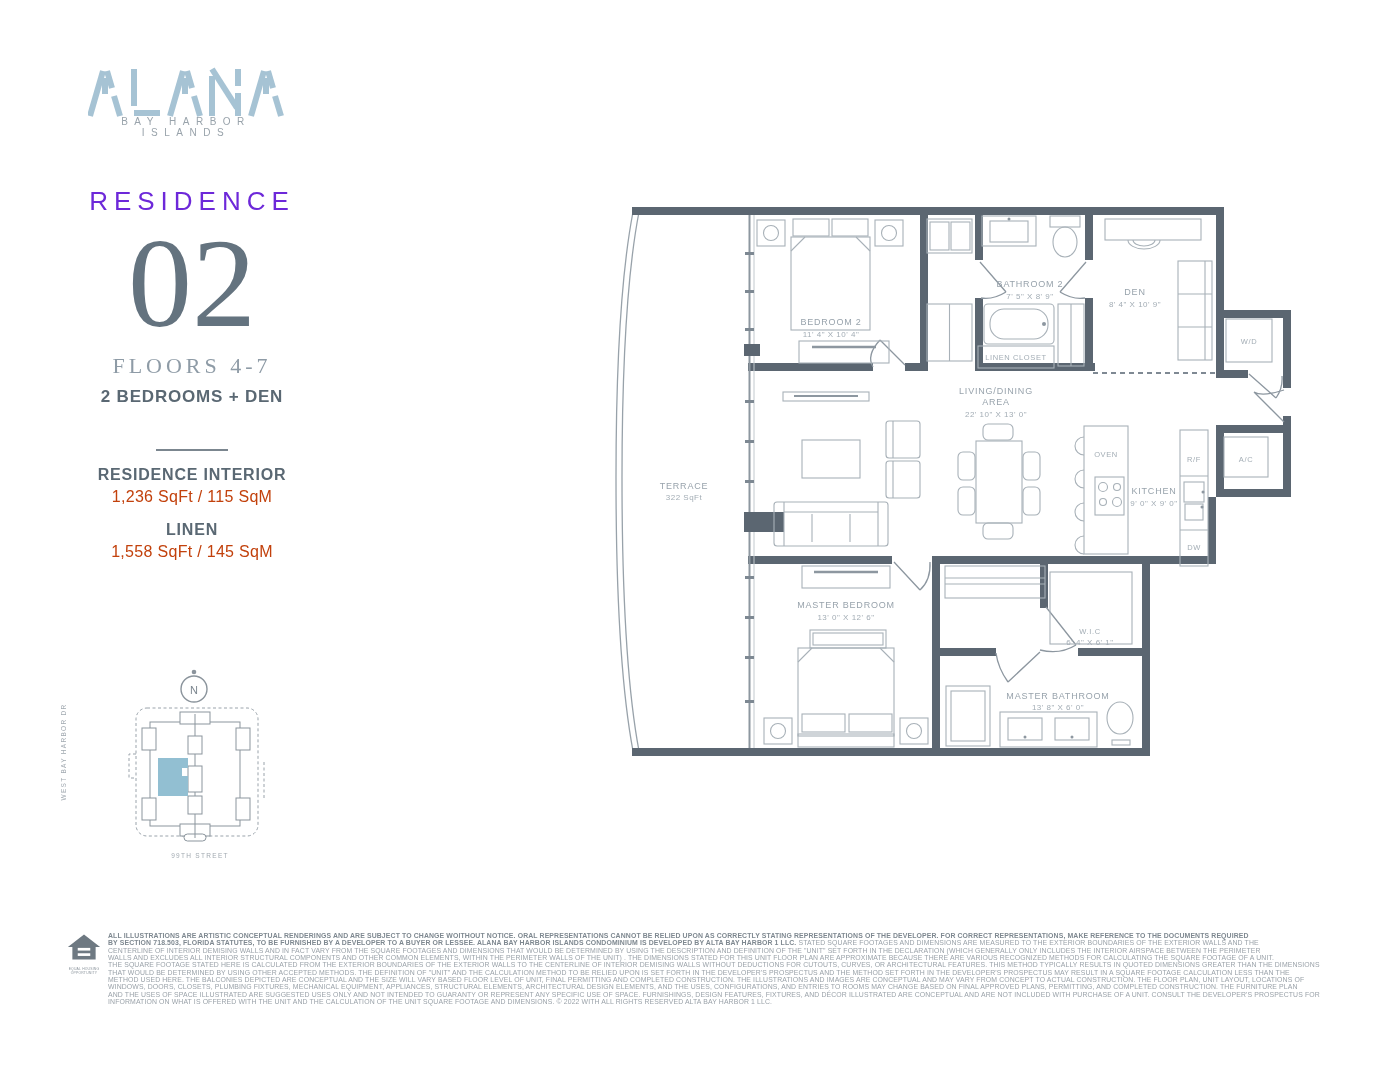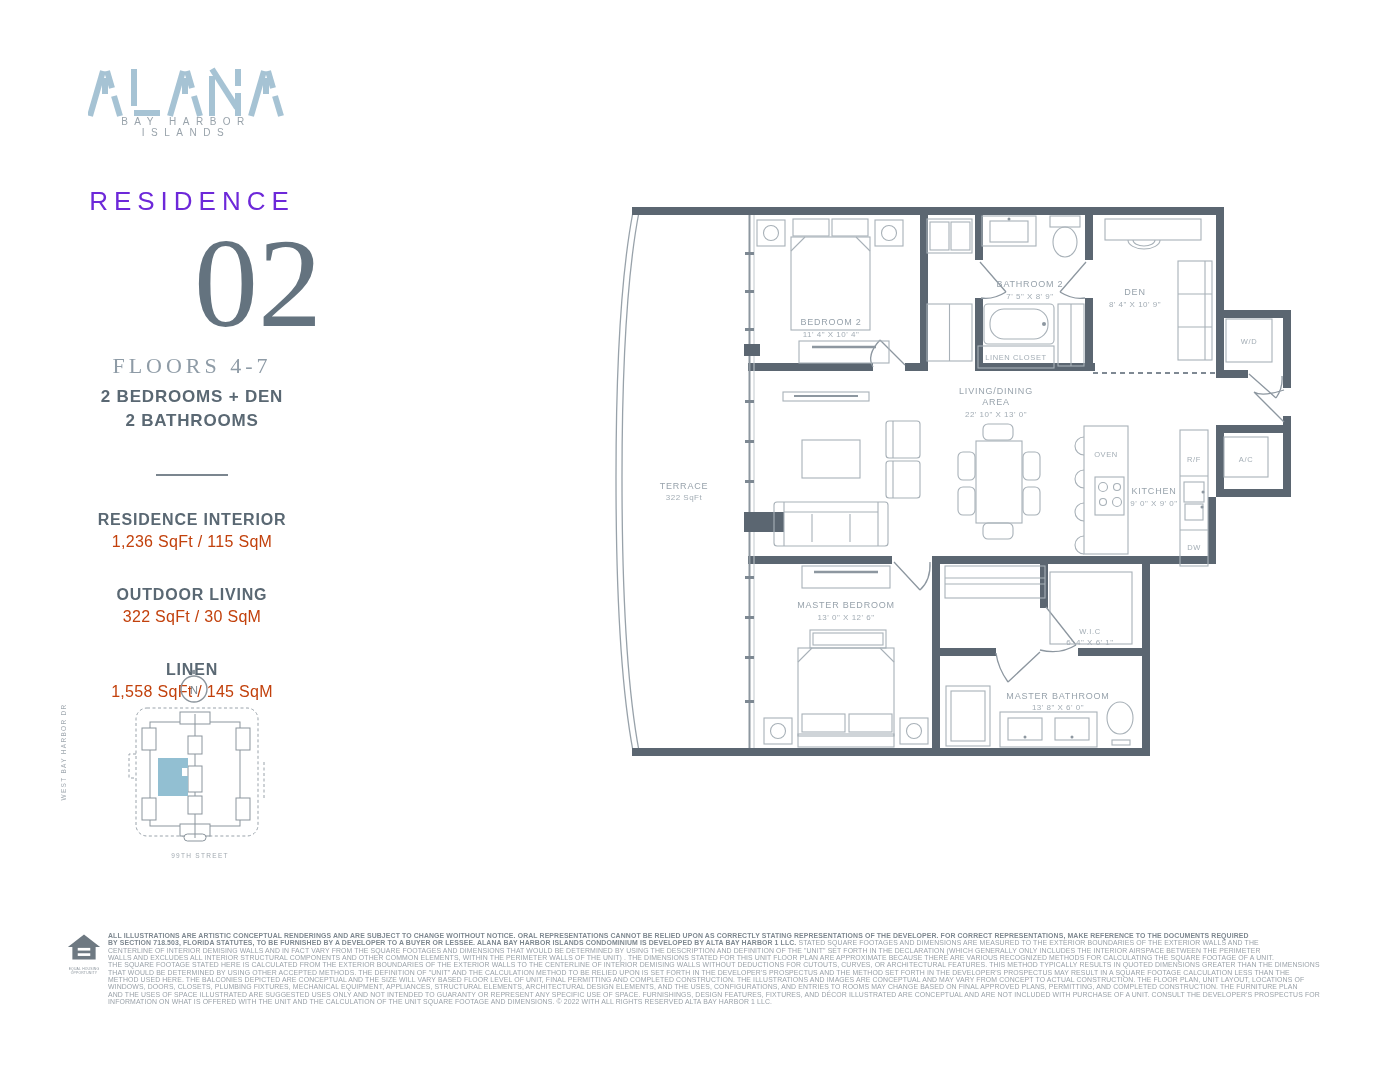--- a/index.html
+++ b/index.html
@@ -3,25 +3,25 @@
 <meta charset="utf-8">
 <style>
   html,body{margin:0;padding:0;background:#fff;}
   .page{position:relative;width:1386px;height:1071px;background:#ffffff;overflow:hidden;
         font-family:"Liberation Sans",sans-serif;padding-left:16px;}
   .abs{position:absolute;}
   
   .info-col{left:62px;top:186px;width:260px;text-align:center;}
   .res-label{font-size:26px;letter-spacing:6px;color:#6d28d9;font-weight:400;}
   .res-number{font-family:"Liberation Serif",serif;font-size:128px;line-height:.92;color:#64737f;
-              font-weight:400;margin-top:8px;text-align:right;}
+              font-weight:400;margin-top:8px;}
   .res-floors{font-family:"Liberation Serif",serif;font-size:22px;letter-spacing:4px;color:#8e9ba6;margin-top:10px;}
   .res-config{font-size:17px;font-weight:700;color:#5a6873;letter-spacing:.8px;line-height:1.45;margin-top:6px;}
   .divider{width:72px;height:0;border-top:2px solid #7b868f;margin:40px auto 0 auto;}
-  .stat{margin-top:35px;}
+  .stat{margin-top:15px;}
   .stat-label{font-size:16px;font-weight:700;color:#5a6873;letter-spacing:.8px;}
   .stat-value{font-size:16px;color:#c2410c;margin-top:4px;letter-spacing:.3px;}
   .tagline{left:88px;top:116px;width:196px;text-align:center;font-size:10px;letter-spacing:6.5px;
            color:#99a3ab;}
   .street-v{left:60px;top:812px;transform-origin:left top;transform:rotate(-90deg);width:120px;
             font-size:6.5px;letter-spacing:1.3px;color:#a2aab1;text-align:center;}
   .street-h{left:150px;top:852px;width:100px;text-align:center;font-size:6.5px;letter-spacing:1.3px;color:#a2aab1;}
   
   .disc-wrap{left:62px;top:932px;width:1300px;display:flex;}
   .disc-icon{width:44px;flex:0 0 44px;text-align:center;}
@@ -77,30 +77,25 @@
     </g>
   </svg>
   <div class="abs tagline">BAY HARBOR ISLANDS</div>
 
   <div class="abs info-col">
     <div class="res-label">RESIDENCE</div>
     <div class="res-number">02</div>
     <div class="res-floors">FLOORS 4-7</div>
     <div class="res-config">
       <div>2 BEDROOMS + DEN</div>
-      <div>2 BATHROOMS</div>
     </div>
     <div class="divider"></div>
     <div class="stat">
       <div class="stat-label">RESIDENCE INTERIOR</div>
       <div class="stat-value">1,236 SqFt / 115 SqM</div>
-    </div>
-    <div class="stat">
-      <div class="stat-label">OUTDOOR LIVING</div>
-      <div class="stat-value">322 SqFt / 30 SqM</div>
     </div>
     <div class="stat">
       <div class="stat-label">LINEN</div>
       <div class="stat-value">1,558 SqFt / 145 SqM</div>
     </div>
   </div>
 
   <svg class="abs" style="left:168px;top:660px" width="52" height="48" viewBox="0 0 52 48">
     <circle cx="26" cy="12" r="2.3" fill="#8b949c"></circle>
     <circle cx="26" cy="29" r="13" fill="none" stroke="#8b949c" stroke-width="1.4"></circle>

